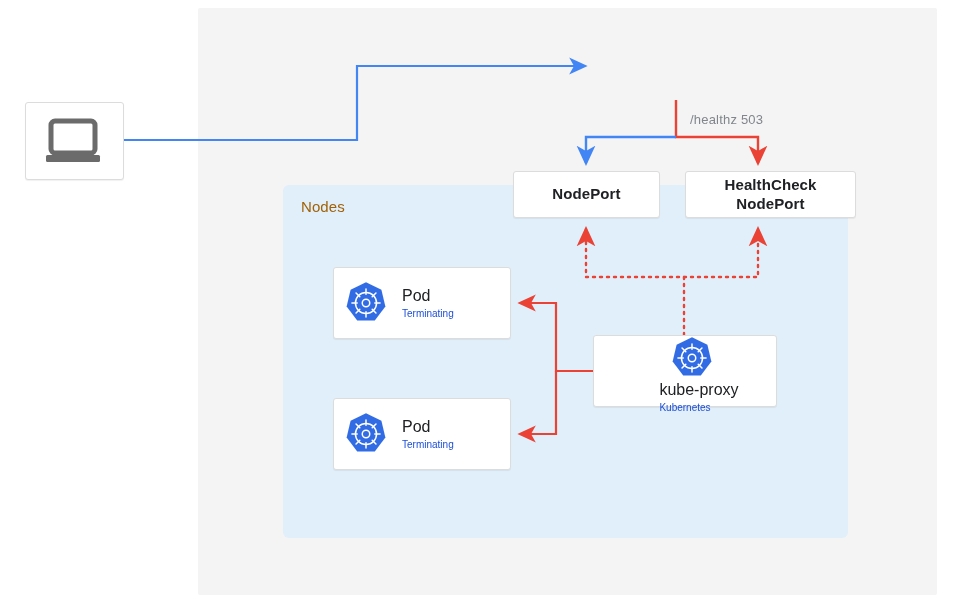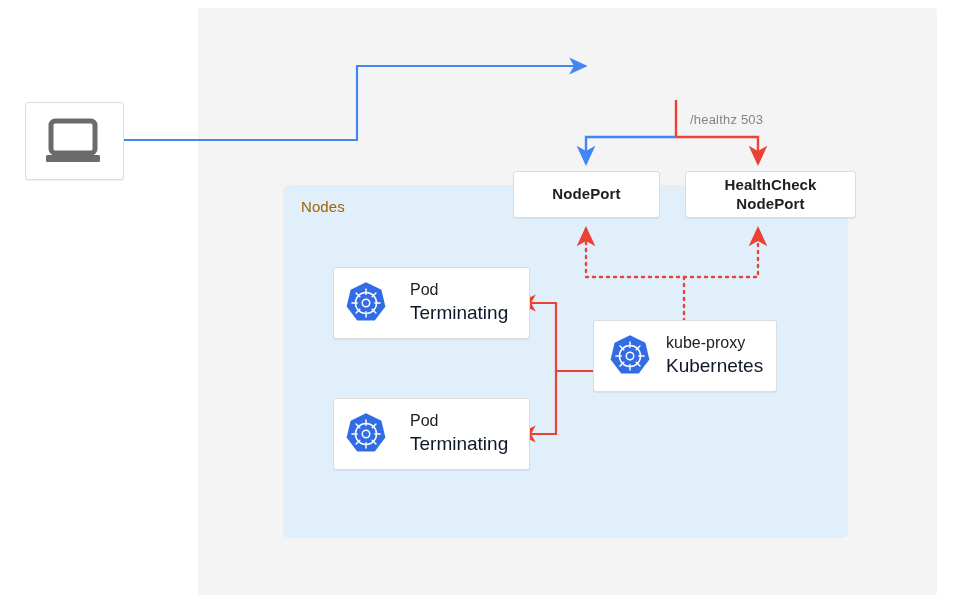--- a/index.html
+++ b/index.html
@@ -105,51 +105,51 @@
     font-size: 15px;
     font-weight: bold;
     color: #202124;
     text-align: center;
     line-height: 1.26;
     letter-spacing: 0.1px;
   }
   
   .pod-box {
     left: 333px;
-    width: 197px;
+    width: 178px;
     height: 72px;
     display: flex;
     align-items: center;
     padding-left: 10px;
-    gap: 8px;
   }
   .pod-box-1 { top: 267px; }
   .pod-box-2 { top: 398px; }
   .proxy-box {
     left: 593px;
-    top: 320px;
+    top: 335px;
     width: 184px;
     height: 72px;
     display: flex;
     align-items: center;
     padding-left: 14px;
+    flex-direction: column;
   }
   .k8s-icon { flex: 0 0 auto; display:block; }
   .entity-text {
     margin-left: 14px;
     line-height: 1.3;
   }
   .entity-title {
     font-size: 16px;
     color: #202124;
     white-space: nowrap;
   }
   .entity-sub {
-    font-size: 19px;
-    color: #0f172a;
+    font-size: 10px;
+    color: #1d4ed8;
     white-space: nowrap;
   }
   
   .connectors {
     position: absolute;
     left: 0;
     top: 0;
     width: 953px;
     height: 612px;
     pointer-events: none;

